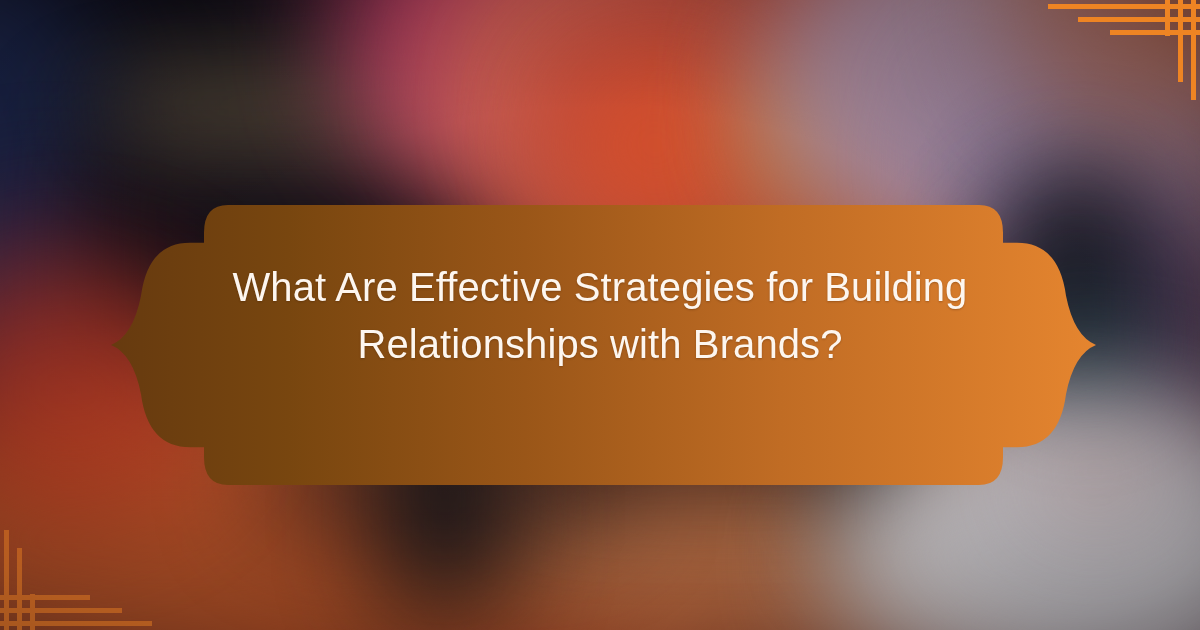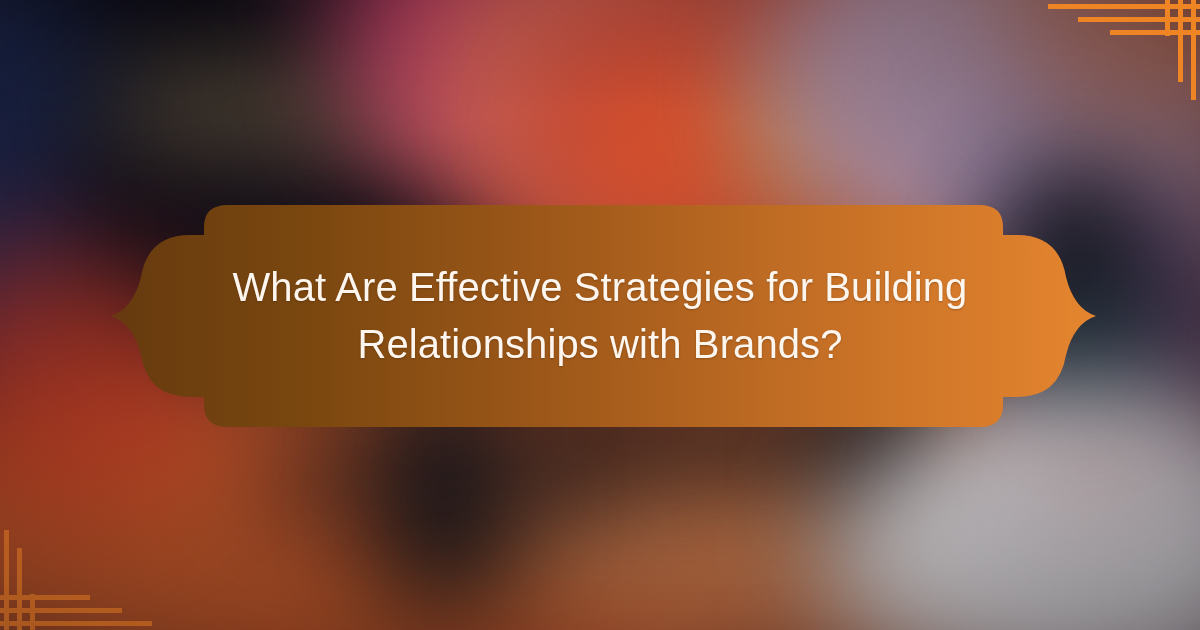--- a/index.html
+++ b/index.html
@@ -115,21 +115,21 @@
   .corner-bl .v1 { bottom: 0;    left: 4px;  width: 5px;   height: 100px; }
   .corner-bl .v2 { bottom: 0;    left: 17px; width: 5px;   height: 82px; }
   .corner-bl .v3 { bottom: 0;    left: 30px; width: 5px;   height: 36px; }
 
   
   .plaque-wrap {
     position: absolute;
     left: 104px;
     top: 205px;
     width: 992px;
-    height: 222px;
+    height: 280px;
   }
   .plaque-svg { position: absolute; inset: 0; width: 100%; height: 100%; display: block; }
 
   .plaque-text {
     position: absolute;
     left: 110px;
     right: 110px;
     top: 0;
     height: 222px;
     display: flex;

